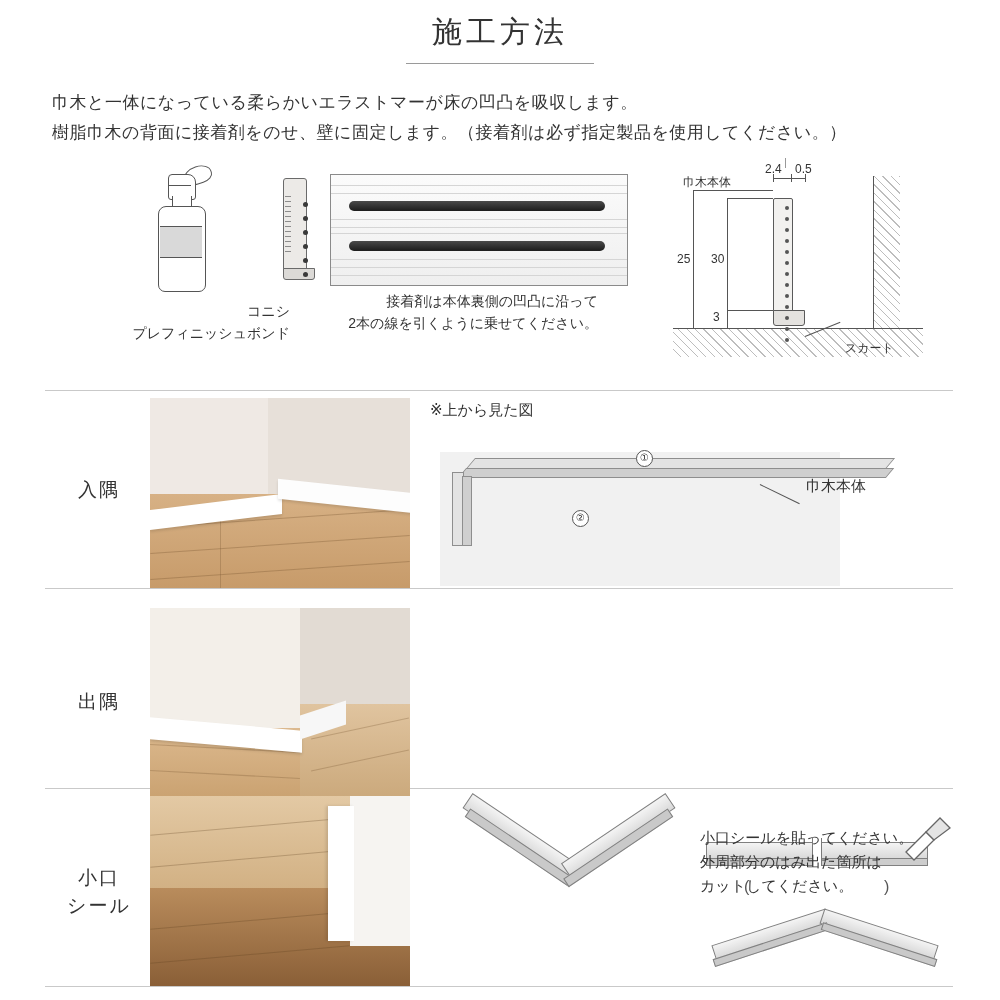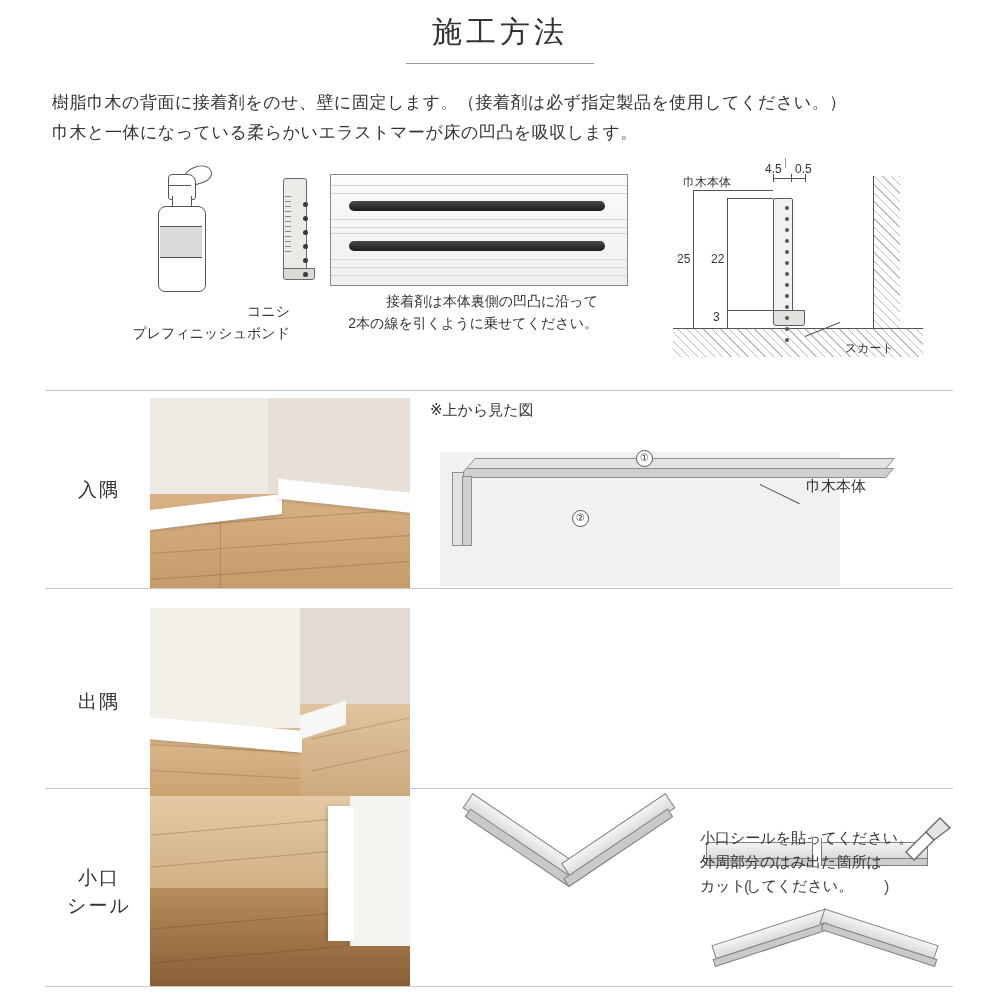--- a/index.html
+++ b/index.html
@@ -169,22 +169,22 @@
 </head>
 <body>
 
 <div class="page">
 
   <div class="title-wrap">
     <div class="title">施工方法</div>
   </div>
 
   <div class="lead">
+    <div>巾木と一体になっている柔らかいエラストマーが床の凹凸を吸収します。</div>
     <div>樹脂巾木の背面に接着剤をのせ、壁に固定します。（接着剤は必ず指定製品を使用してください。）</div>
-    <div>巾木と一体になっている柔らかいエラストマーが床の凹凸を吸収します。</div>
   </div>
 
   <div class="band-top">
 
     <div class="bottle">
       <div class="nozzle"></div>
       <div class="cap">
           <div class="cap-line" style="left:0;top:10px;width:22px;"></div>
         </div>
       <div class="neck"></div>
@@ -262,29 +262,29 @@
         </div>
 
       <div class="dim-v" style="left:38px;top:30px;height:138px;"></div>
       <div class="dim-v" style="left:72px;top:38px;height:112px;"></div>
       <div class="dim-v" style="left:72px;top:150px;height:18px;"></div>
       <div class="dim-h" style="left:38px;top:30px;width:80px;"></div>
       <div class="dim-h" style="left:72px;top:38px;width:46px;"></div>
       <div class="dim-h" style="left:38px;top:168px;width:80px;"></div>
       <div class="dim-h" style="left:72px;top:150px;width:46px;"></div>
       <div class="dim-txt" style="left:22px;top:92px;">25</div>
-      <div class="dim-txt" style="left:56px;top:92px;">22</div>
+      <div class="dim-txt" style="left:56px;top:92px;">30</div>
       <div class="dim-txt" style="left:58px;top:150px;">3</div>
 
       <div class="dim-h" style="left:118px;top:18px;width:18px;"></div>
       <div class="dim-h" style="left:136px;top:18px;width:14px;"></div>
       <div class="dim-v" style="left:118px;top:14px;height:8px;"></div>
       <div class="dim-v" style="left:136px;top:14px;height:8px;"></div>
       <div class="dim-v" style="left:150px;top:14px;height:8px;"></div>
-      <div class="dim-txt" style="left:110px;top:2px;">4.5</div>
+      <div class="dim-txt" style="left:110px;top:2px;">2.4</div>
       <div class="dim-txt" style="left:140px;top:2px;">0.5</div>
       <div class="dim-v" style="left:130px;top:-2px;height:10px;border-left:1px solid #999;"></div>
 
       <div class="sec-label" style="left:28px;top:14px;">巾木本体</div>
       <div class="lead-line" style="left:150px;top:176px;width:38px;transform:rotate(-22deg);transform-origin:left center;"></div>
       <div class="sec-label" style="left:190px;top:180px;">スカート</div>
     </div>
   </div>
 
   <div class="rule" style="top:390px;"></div>

